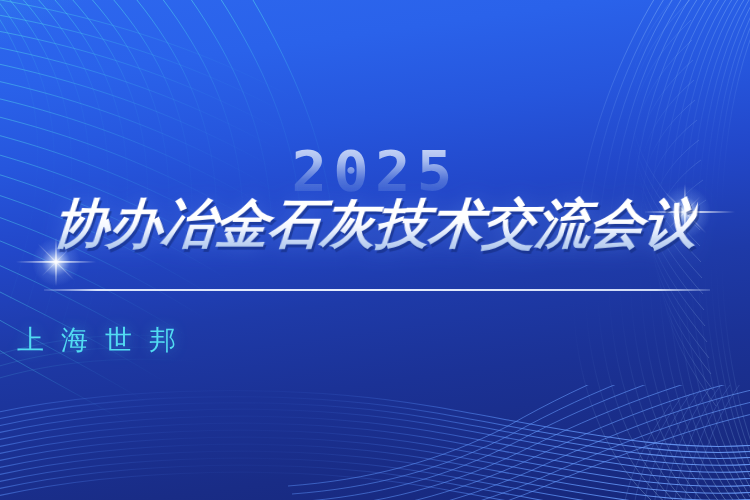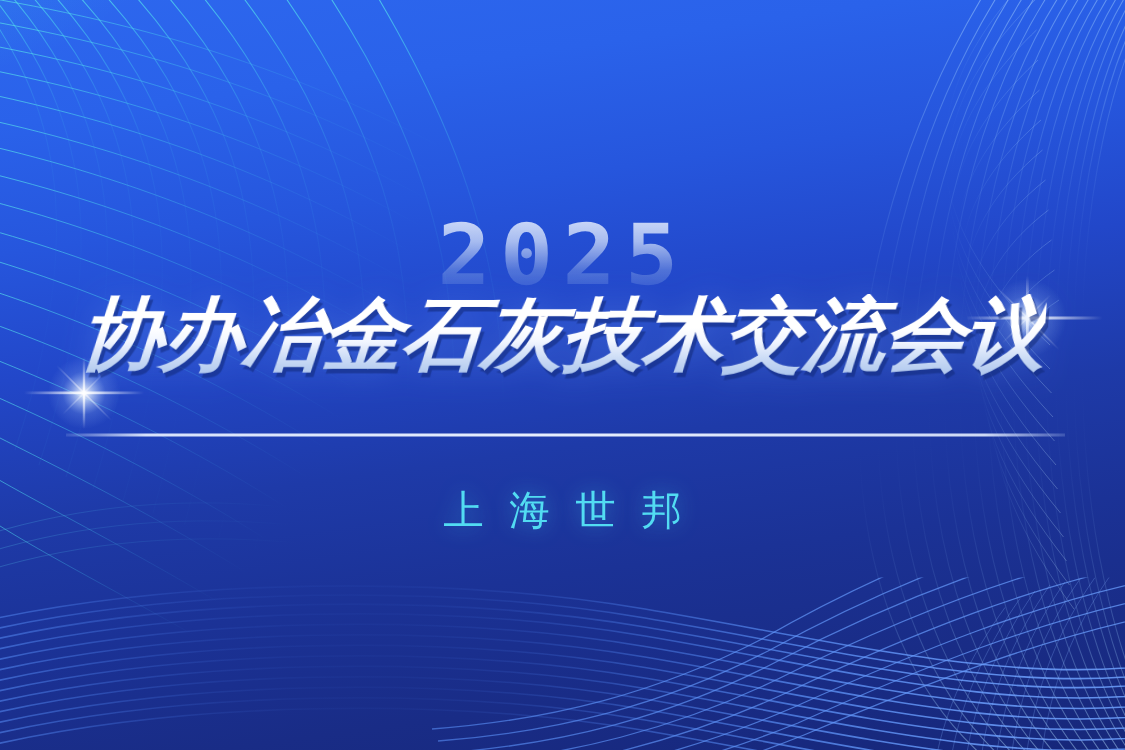--- a/index.html
+++ b/index.html
@@ -117,21 +117,20 @@
         rgba(225,235,255,0.95) 8%,
         rgba(235,242,255,0.98) 50%,
         rgba(225,235,255,0.9) 92%,
         rgba(190,210,250,0.2) 100%);
   }
 
   #subtitle{
     position:absolute;
     top:322px;
     left:0; right:0;
-    text-align:center;
     font-family:Liberation Mono, monospace;
     font-size:27px;
     font-weight:300;
     letter-spacing:17px;
     text-indent:17px;
     color:#52dcf2;
     text-shadow:0 0 14px rgba(70,210,245,0.45);
     user-select:none;
   }
 </style>

